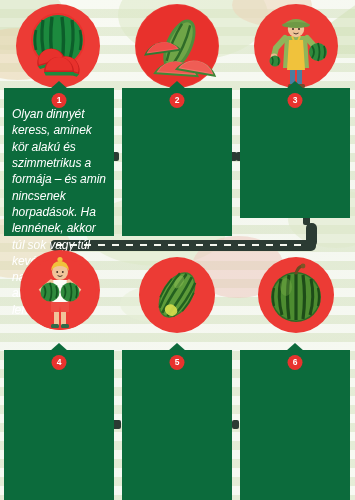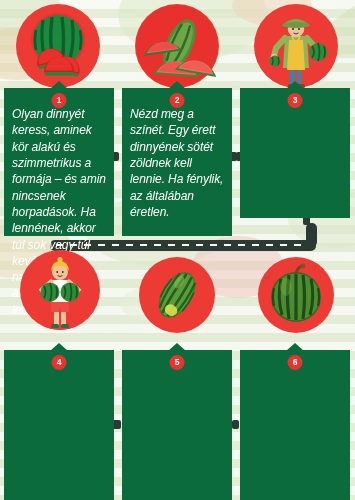--- a/index.html
+++ b/index.html
@@ -272,21 +272,20 @@
 
   <div class="card" style="left:4px; top:88px; width:110px; height:148px;">
     <div class="card-notch"></div>
     <div class="badge">1</div>
     <div class="card-text">Olyan dinnyét keress, aminek kör alakú és szimmetrikus a formája – és amin nincsenek horpadások. Ha lennének, akkor túl sok vagy túl kevés vizet és napfényt kapott, amitől száraz lehet.</div>
   </div>
 
   <div class="card" style="left:122px; top:88px; width:110px; height:148px;">
     <div class="card-notch"></div>
     <div class="badge">2</div>
-    <div class="card-text">Nézd meg a színét. Egy érett dinnyének sötét zöldnek kell lennie. Ha fénylik, az általában éretlen.</div>
   </div>
 
   <div class="card" style="left:240px; top:88px; width:110px; height:130px;">
     <div class="card-notch"></div>
     <div class="badge">3</div>
   </div>
 
   <div class="circle" style="left:20px; top:250px; width:80px; height:80px;">
     <svg width="80" height="80" viewBox="0 0 80 80">
       <circle cx="40" cy="44" r="36" fill="#ec3b35"></circle>

